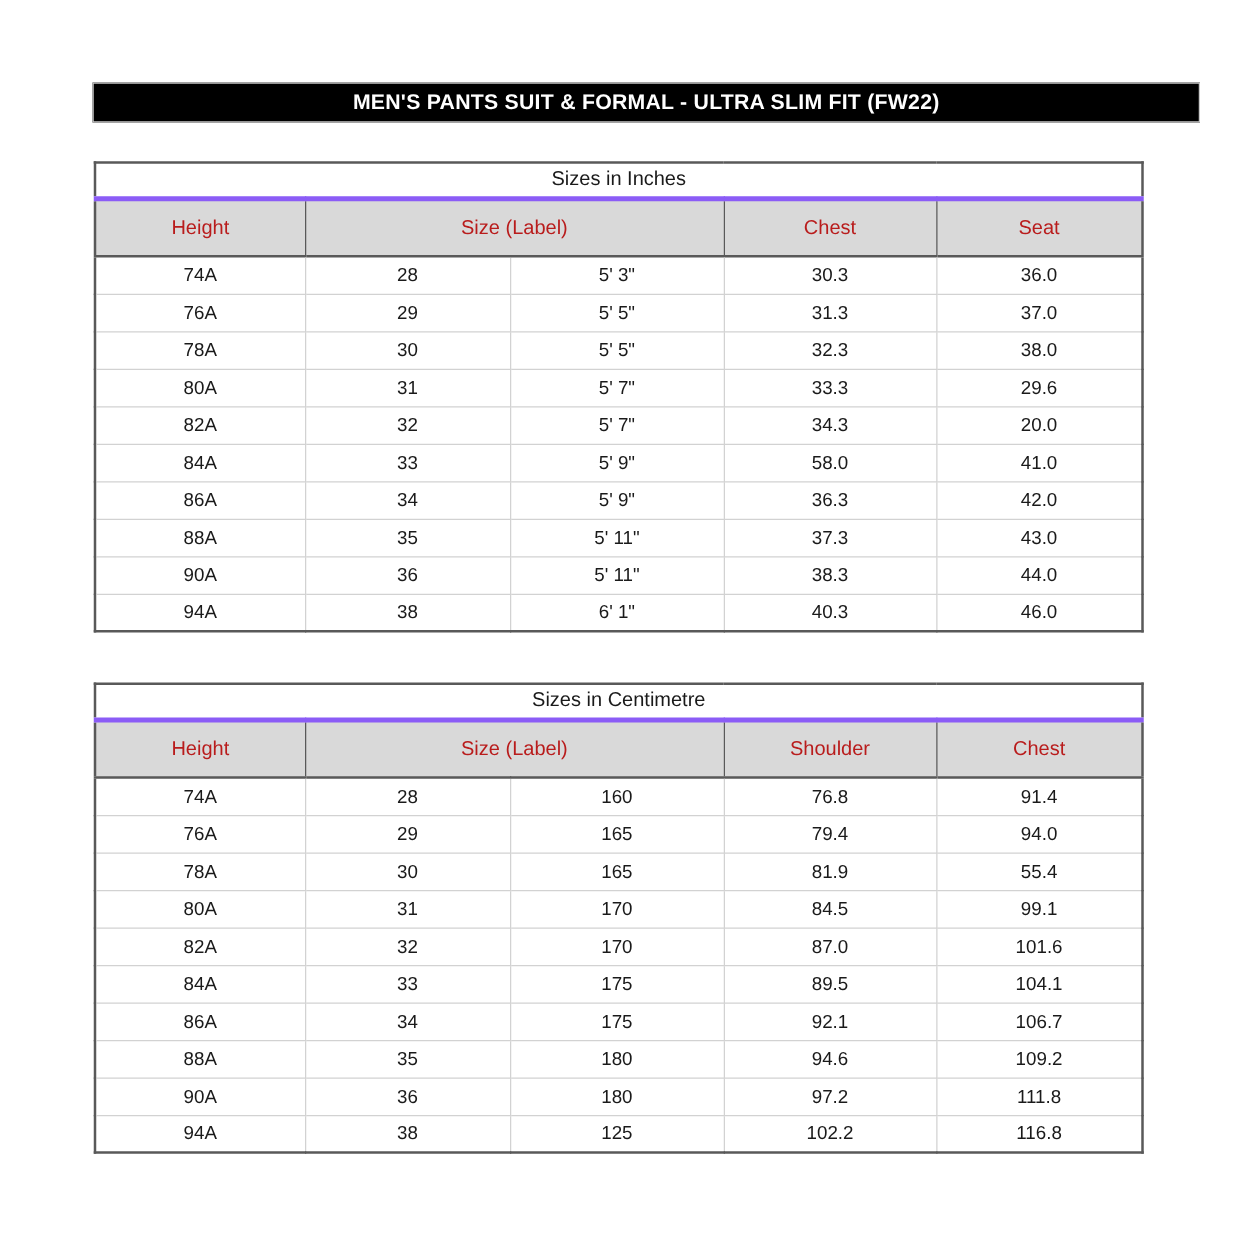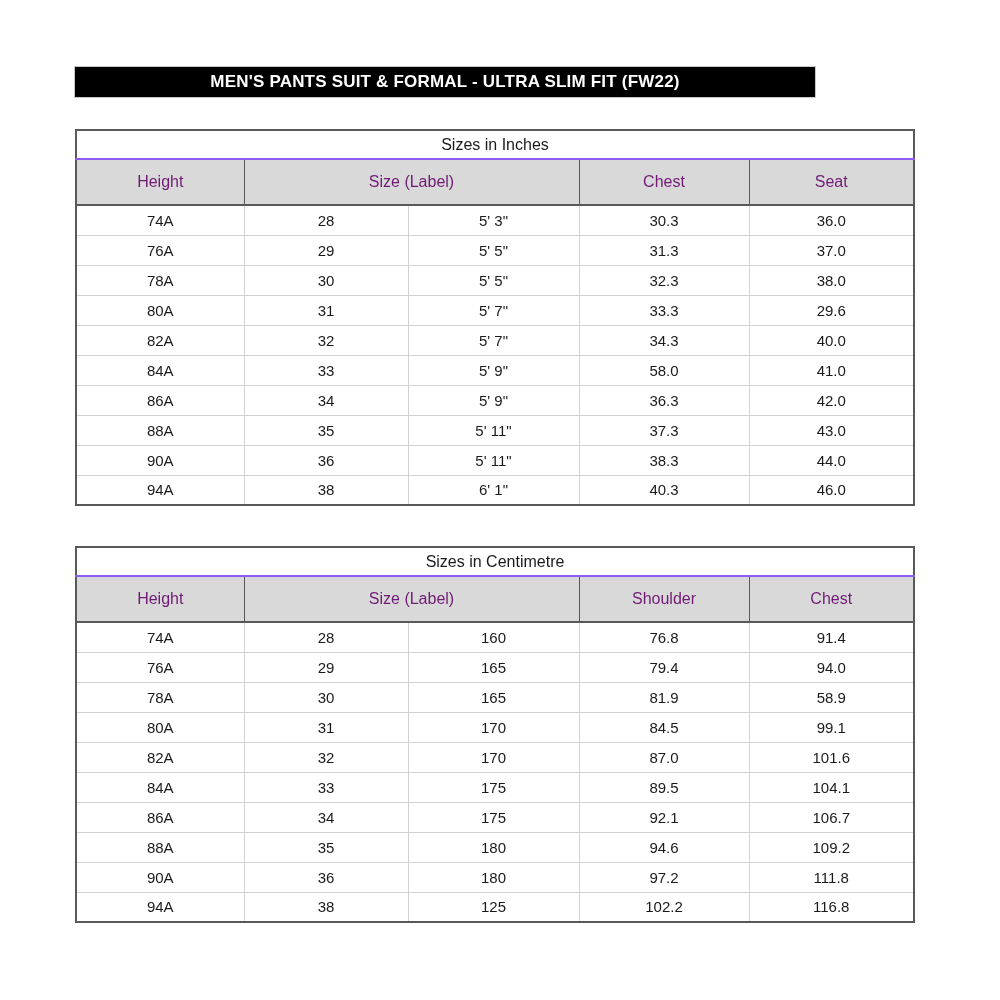--- a/index.html
+++ b/index.html
@@ -9,21 +9,21 @@
     position: relative;
     width: 1000px;
     height: 1000px;
     background: #ffffff;
     overflow: hidden;
   }
   .title-bar {
     position: absolute;
     left: 74px;
     top: 66px;
-    width: 742px;
+    width: 886px;
     height: 32px;
     background: #000000;
     color: #ffffff;
     font-weight: bold;
     font-size: 17px;
     letter-spacing: 0.2px;
     display: flex;
     align-items: center;
     justify-content: center;
     border: 1px solid #c8c8c8;
@@ -39,34 +39,34 @@
   }
   table.size-table.inches { top: 129px; }
   table.size-table.cm     { top: 546px; }
   .caption-row th {
     height: 29px;
     background: #ffffff;
     font-weight: normal;
     font-size: 16px;
     text-align: center;
     vertical-align: middle;
-    border-bottom: 2px solid #8b5cf6;
+    border-bottom: 4px solid #8b5cf6;
     color: #1a1a1a;
   }
   .header-row th {
     height: 46px;
     background: #d9d9d9;
     font-weight: normal;
     font-size: 16px;
     text-align: center;
     vertical-align: middle;
     border: 1px solid #595959;
     border-top: 2px solid #595959;
     border-bottom: 2px solid #595959;
-    color: #701a75;
+    color: #b91c1c;
   }
   tbody td {
     height: 30px;
     font-size: 15px;
     text-align: center;
     vertical-align: middle;
     border: 1px solid #d2d2d2;
     color: #1a1a1a;
     white-space: nowrap;
   }
@@ -124,21 +124,21 @@
         <td>31</td>
         <td>5' 7"</td>
         <td>33.3</td>
         <td>29.6</td>
       </tr>
       <tr>
         <td>82A</td>
         <td>32</td>
         <td>5' 7"</td>
         <td>34.3</td>
-        <td>40.0</td>
+        <td>20.0</td>
       </tr>
       <tr>
         <td>84A</td>
         <td>33</td>
         <td>5' 9"</td>
         <td>58.0</td>
         <td>41.0</td>
       </tr>
       <tr>
         <td>86A</td>
@@ -203,21 +203,21 @@
         <td>29</td>
         <td>165</td>
         <td>79.4</td>
         <td>94.0</td>
       </tr>
       <tr>
         <td>78A</td>
         <td>30</td>
         <td>165</td>
         <td>81.9</td>
-        <td>58.9</td>
+        <td>55.4</td>
       </tr>
       <tr>
         <td>80A</td>
         <td>31</td>
         <td>170</td>
         <td>84.5</td>
         <td>99.1</td>
       </tr>
       <tr>
         <td>82A</td>

